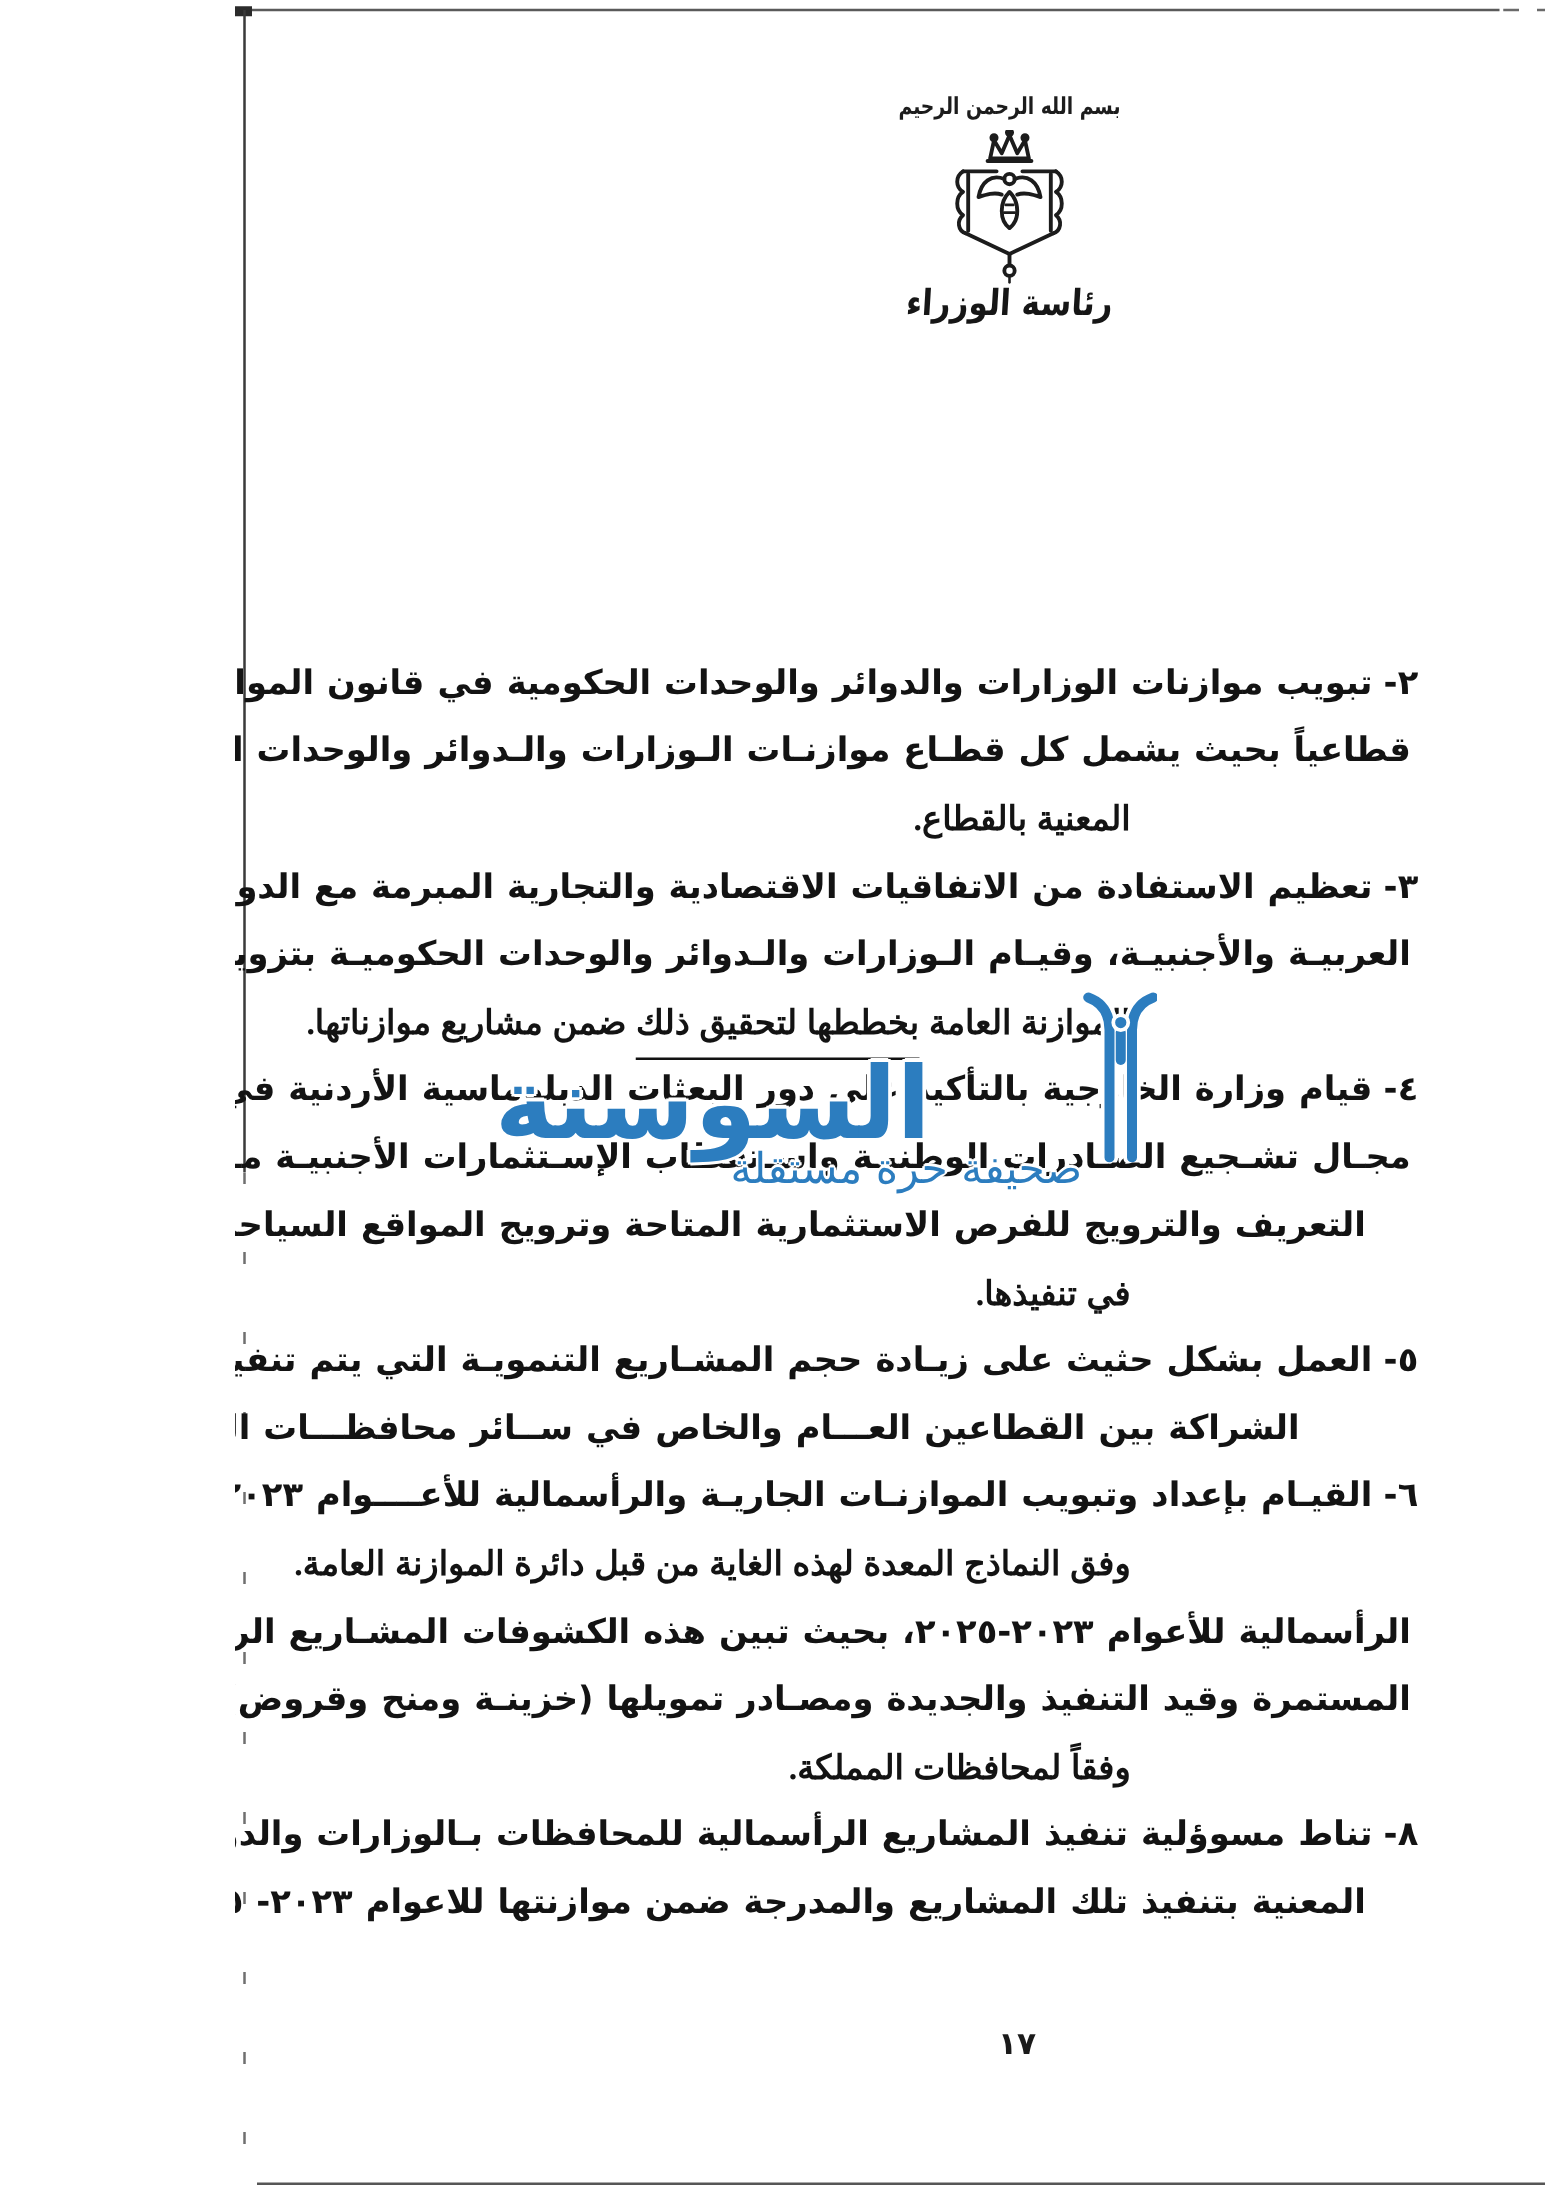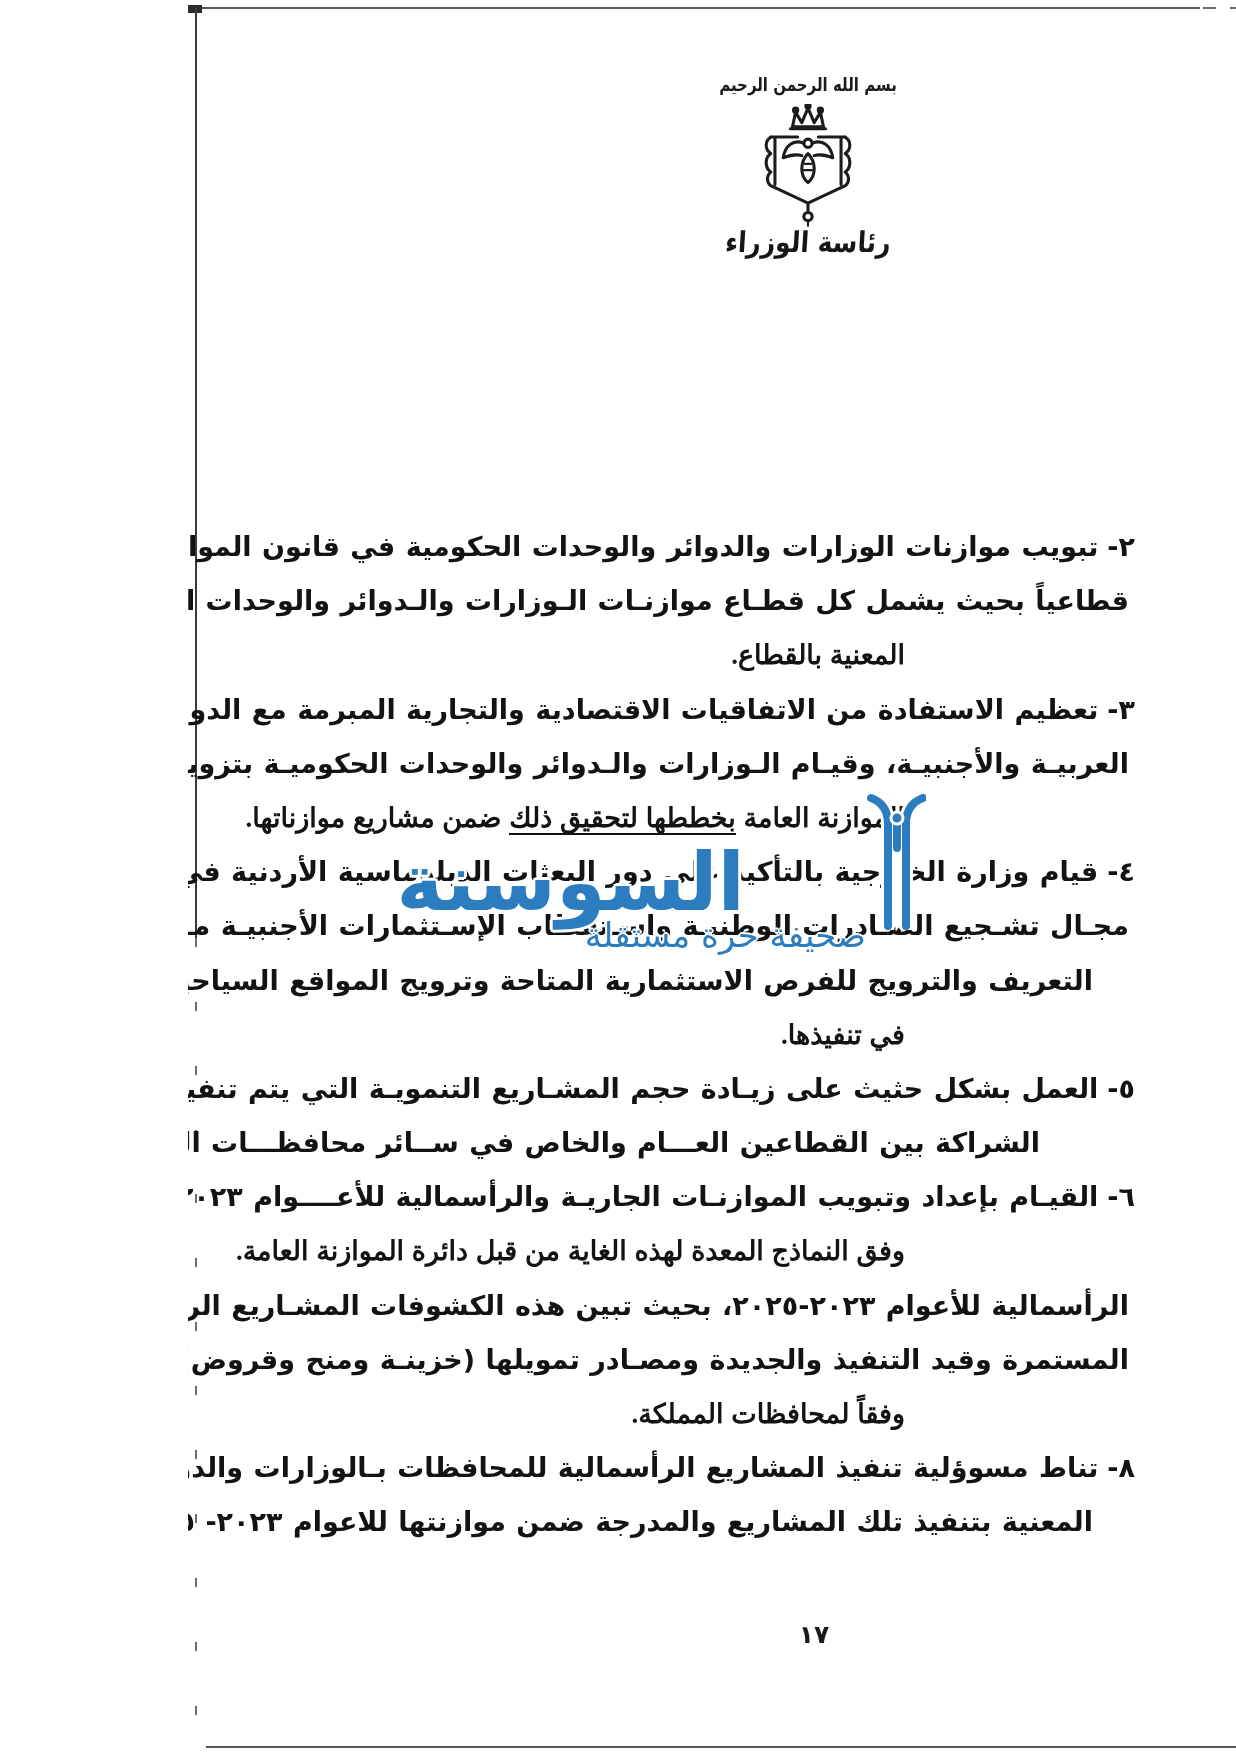--- a/index.html
+++ b/index.html
@@ -25,21 +25,21 @@
   
   .text-block{position:absolute;top:520px;right:101px;left:100px;}
   .line{white-space:nowrap;text-align:right;height:54.2px;line-height:54.2px;
     font-size:27px;font-weight:bold;color:#131313;word-spacing:1px;}
   .line.first{padding-right:0;}
   .line.cont{padding-right:6px;text-align:center;}
   .line.cont2{padding-right:42px;}
   .line.mid{padding-right:95px;}
   .line.short{padding-right:230px;font-family:Liberation Serif, serif;}
   .num{margin-left:9px;}
-  .u{border-bottom:2px solid #111;padding-bottom:0;}
+  .u{border-bottom:2px solid #111;padding-bottom:13px;}
   
   .wm-word{position:absolute;top:843px;right:491px;font-size:80px;line-height:80px;
     font-weight:bold;letter-spacing:-2px;z-index:5;
     text-shadow:-3px 0 0 #fff,3px 0 0 #fff,0 -3px 0 #fff,0 3px 0 #fff,
       -2px -2px 0 #fff,2px 2px 0 #fff,-2px 2px 0 #fff,2px -2px 0 #fff;}
   .wm-flower{position:absolute;top:790px;left:678px;width:60px;height:140px;z-index:6;}
   .wm-tagline{position:absolute;top:918px;right:370px;font-size:34px;line-height:34px;
     font-weight:normal;letter-spacing:1px;z-index:6;
     text-shadow:-2px 0 0 #fff,2px 0 0 #fff,0 -2px 0 #fff,0 2px 0 #fff,
       -1px -1px 0 #fff,1px 1px 0 #fff,-1px 1px 0 #fff,1px -1px 0 #fff;}

